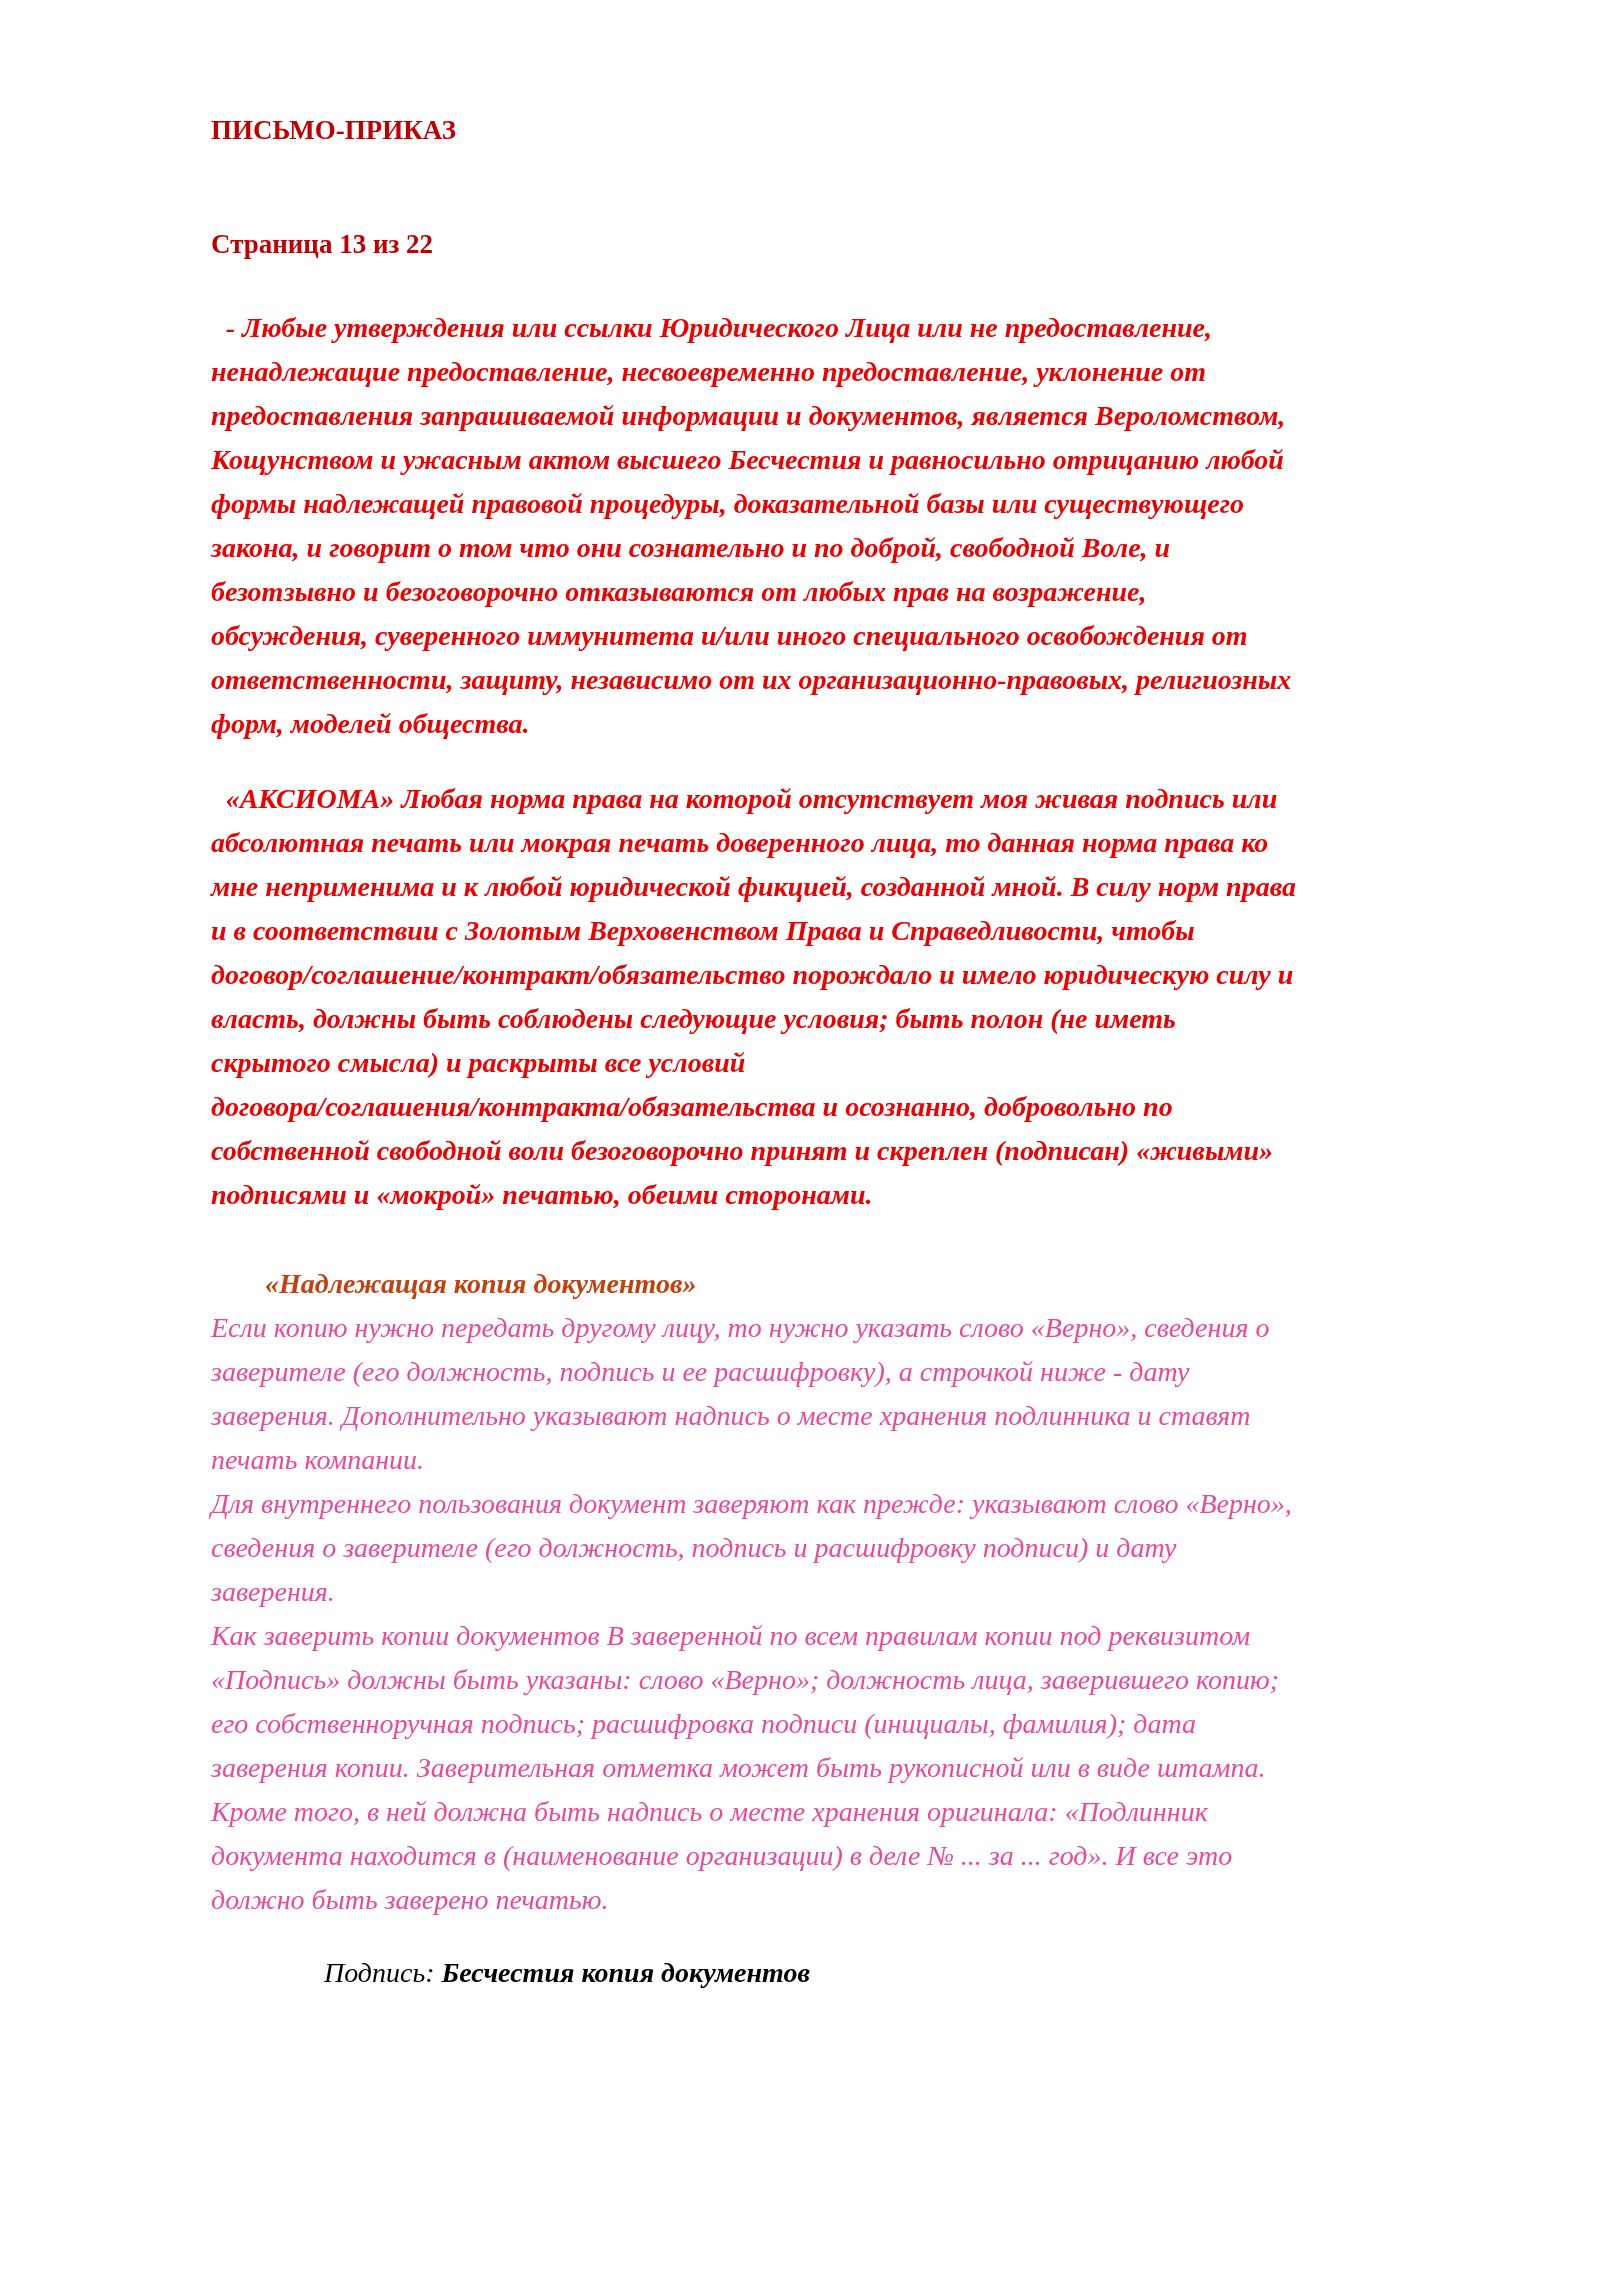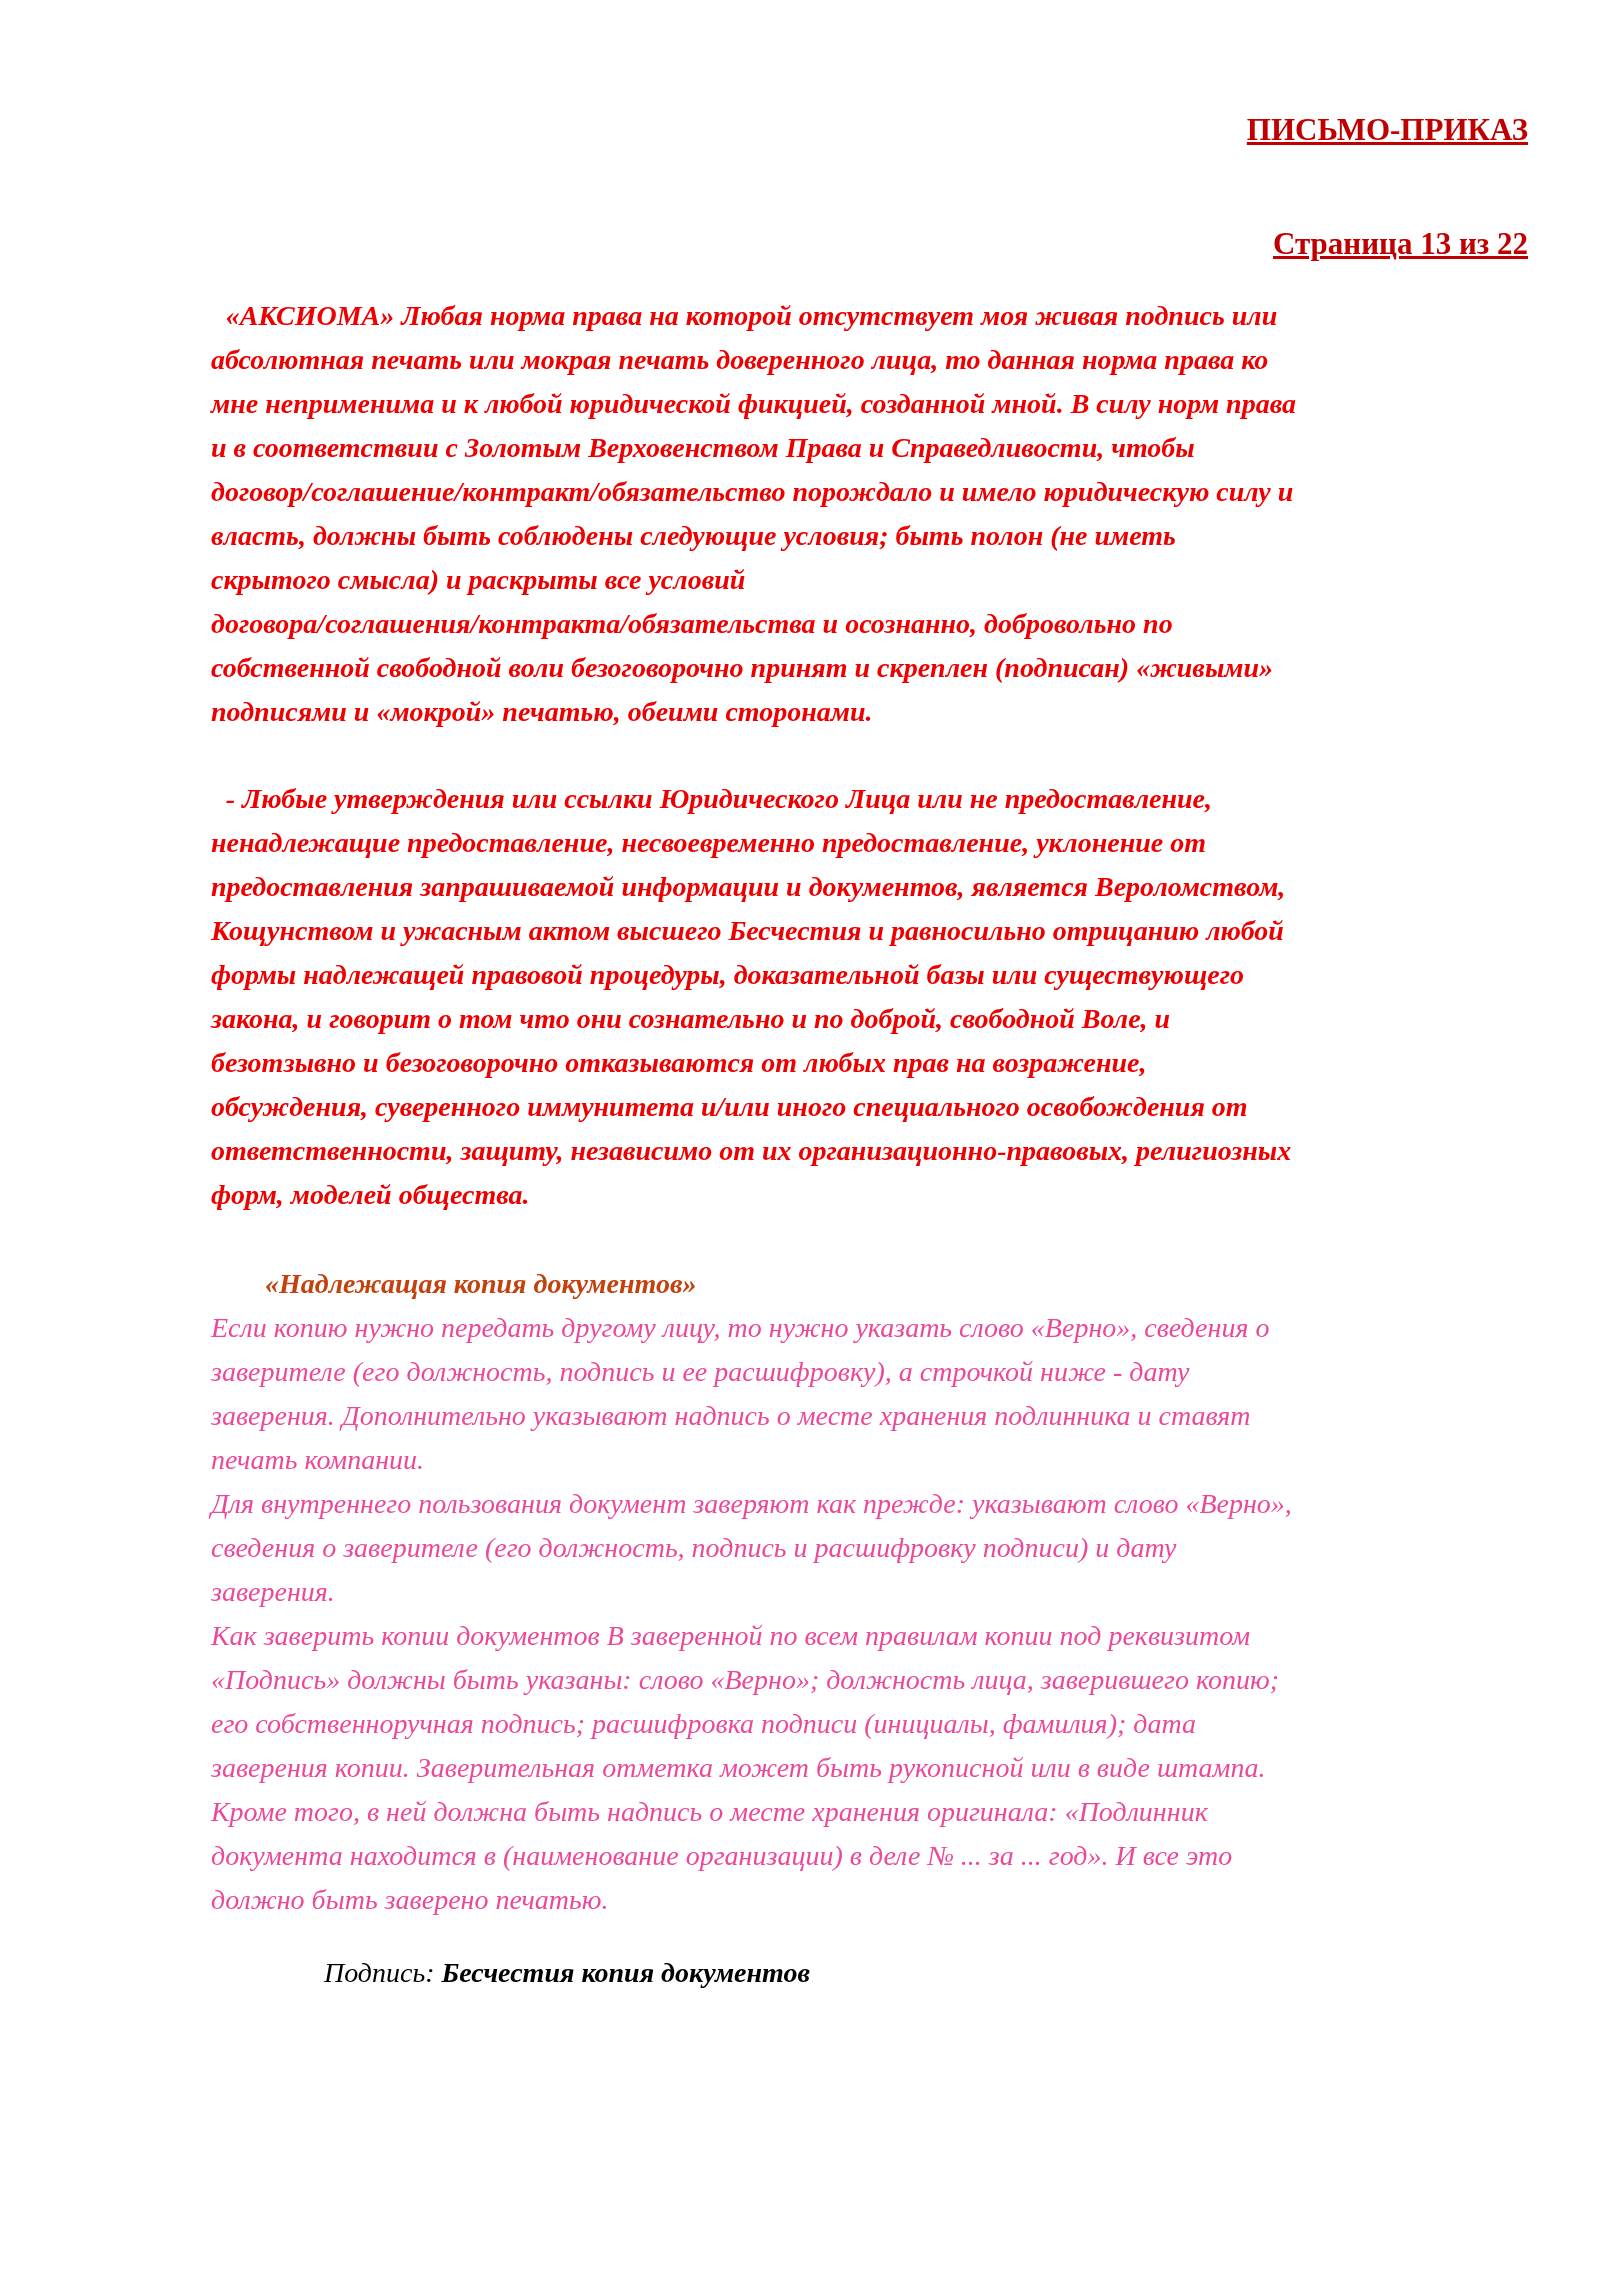--- a/index.html
+++ b/index.html
@@ -15,27 +15,26 @@
     overflow: hidden;
   }
   .page {
     box-sizing: border-box;
     width: 1621px;
     height: 2293px;
     padding: 0 93px 0 211px;
   }
   .title-block {
     margin-top: 73px;
-    text-align: right;
+    text-align: left;
     color: #C00000;
     font-weight: bold;
-    font-size: 31px;
+    font-size: 27px;
     line-height: 38px;
     white-space: pre-line;
-    text-decoration: underline;
   }
   .red-para {
     color: #EE0000;
     font-weight: bold;
     font-style: italic;
     font-size: 28px;
     line-height: 44px;
     white-space: pre-line;
     text-indent: 14.7px;
   }
@@ -73,41 +72,41 @@
 <body>
 
 <div class="page">
 
   <div class="title-block">
     <span>ПИСЬМО-ПРИКАЗ</span>
     <br>
     <span>Страница 13 из 22</span>
   </div>
 
+  <div class="red-para para-treachery">- Любые утверждения или ссылки Юридического Лица или не предоставление,
+ненадлежащие предоставление,  несвоевременно предоставление,  уклонение от
+предоставления запрашиваемой информации и документов, является Вероломством,
+Кощунством и ужасным актом высшего Бесчестия и равносильно отрицанию любой
+формы надлежащей правовой процедуры, доказательной базы или существующего
+закона, и говорит о том что они  сознательно и по доброй, свободной Воле, и
+безотзывно и безоговорочно отказываются от любых прав на возражение,
+обсуждения, суверенного иммунитета и/или иного специального освобождения от
+ответственности, защиту, независимо от их организационно-правовых, религиозных
+форм, моделей общества.</div>
+
   <div class="red-para para-axiom">«АКСИОМА» Любая норма права на которой отсутствует моя живая подпись или
 абсолютная печать или мокрая печать доверенного лица, то данная норма права ко
 мне неприменима и к любой юридической фикцией, созданной мной. В силу норм права
 и в соответствии с Золотым Верховенством Права и Справедливости, чтобы
 договор/соглашение/контракт/обязательство порождало и имело юридическую силу и
 власть, должны быть соблюдены следующие условия; быть полон (не иметь
 скрытого смысла) и раскрыты все условий
 договора/соглашения/контракта/обязательства и осознанно, добровольно по
 собственной свободной воли безоговорочно принят и скреплен (подписан) «живыми»
 подписями и «мокрой» печатью, обеими сторонами.</div>
-
-  <div class="red-para para-treachery">- Любые утверждения или ссылки Юридического Лица или не предоставление,
-ненадлежащие предоставление,  несвоевременно предоставление,  уклонение от
-предоставления запрашиваемой информации и документов, является Вероломством,
-Кощунством и ужасным актом высшего Бесчестия и равносильно отрицанию любой
-формы надлежащей правовой процедуры, доказательной базы или существующего
-закона, и говорит о том что они  сознательно и по доброй, свободной Воле, и
-безотзывно и безоговорочно отказываются от любых прав на возражение,
-обсуждения, суверенного иммунитета и/или иного специального освобождения от
-ответственности, защиту, независимо от их организационно-правовых, религиозных
-форм, моделей общества.</div>
 
   <div class="section-heading">«Надлежащая копия документов»</div>
 
   <div class="black-body">Если копию нужно передать другому лицу, то нужно указать слово «Верно», сведения о
 заверителе (его должность, подпись и ее расшифровку), а строчкой ниже - дату
 заверения. Дополнительно указывают надпись о месте хранения подлинника и ставят
 печать компании.
 Для внутреннего пользования документ заверяют как прежде: указывают слово «Верно»,
 сведения о заверителе (его должность, подпись и расшифровку подписи) и дату
 заверения.

